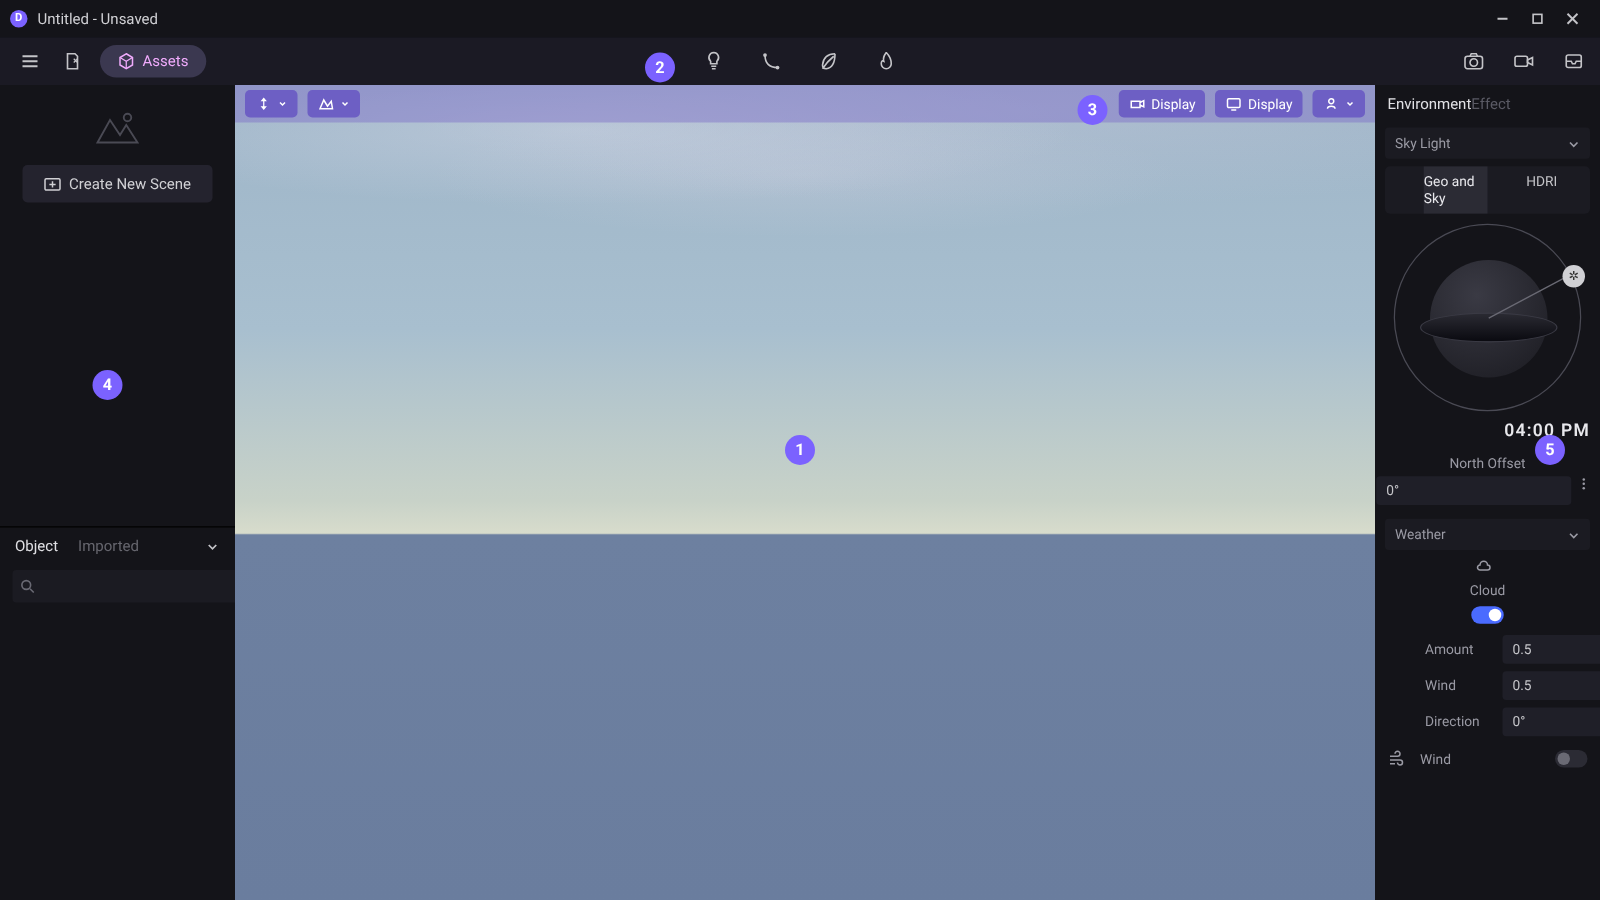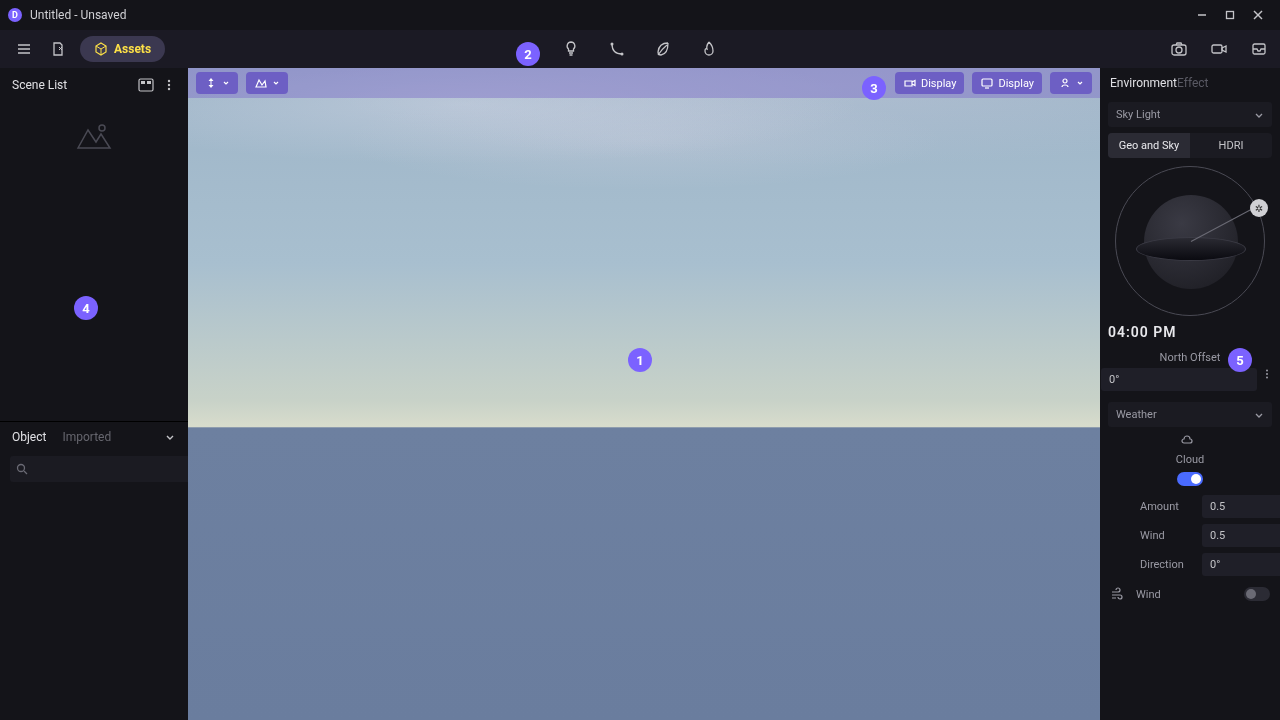--- a/index.html
+++ b/index.html
@@ -9,21 +9,21 @@
 .titlebar { height: 30px; background: #141419; display: flex; align-items: center; padding: 0 8px; }
 .titlebar .logo { width: 14px; height: 14px; background: #7b62ff; border-radius: 50%; display: flex; align-items: center; justify-content: center; font-size: 9px; color: #fff; font-weight: bold; margin-right: 8px; }
 .titlebar .title { color: #d0d0d4; font-size: 12px; }
 .titlebar .spacer { flex: 1; }
 .titlebar .win-btn { width: 28px; height: 28px; display: flex; align-items: center; justify-content: center; color: #c4c4c8; cursor: pointer; }
 
 
 .toolbar { height: 38px; background: #1b1a24; display: flex; align-items: center; padding: 0 12px; }
 .toolbar .hamburger { color: #c4c4c8; cursor: pointer; padding: 4px; }
 .toolbar .file-icon { margin-left: 10px; color: #c4c4c8; cursor: pointer; padding: 4px; }
-.toolbar .assets-btn { margin-left: 10px; background: #3b3850; border-radius: 14px; padding: 6px 14px; display: flex; align-items: flex-end; cursor: pointer; color: #fde047; font-weight: bold; }
+.toolbar .assets-btn { margin-left: 10px; background: #3b3850; border-radius: 14px; padding: 6px 14px; display: flex; align-items: flex-end; cursor: pointer; color: #f0abfc; }
 .toolbar .assets-btn .ico { margin-right: 6px; }
 .toolbar .center-tools { position: absolute; left: 50%; transform: translateX(-50%); display: flex; align-items: center; gap: 28px; }
 .toolbar .center-tools .tool { color: #c4c4c8; cursor: pointer; }
 .toolbar .right-tools { margin-left: auto; display: flex; align-items: center; gap: 22px; }
 .toolbar .right-tools .tool { color: #c4c4c8; cursor: pointer; }
 
 
 .main { display: flex; height: calc(720px - 30px - 38px); }
 
 
@@ -59,31 +59,31 @@
 .right-tabs .tab { font-size: 12px; cursor: pointer; }
 .right-tabs .active { color: #e0e0e4; }
 .right-tabs .inactive { color: #5a5a64; }
 
 .section { padding: 4px 8px; }
 .section-header { background: #1b1b22; padding: 6px 8px; display: flex; align-items: center; border-radius: 3px; }
 .section-header .title { color: #9a9aa4; font-size: 11px; flex: 1; }
 .section-header .chev { color: #9a9aa4; cursor: pointer; }
 
 .seg-control { margin: 6px 0; display: flex; background: #1b1b22; border-radius: 4px; overflow: hidden; }
-.seg-control .seg { flex: 1; padding: 6px 0; text-align: center; font-size: 11px; cursor: pointer; color: #c4c4c8; }
+.seg-control .seg { flex: 1; padding: 6px 0; text-align: left; font-size: 11px; cursor: pointer; color: #c4c4c8; margin-left: 31px; }
 .seg-control .seg.active { background: #2b2b34; color: #e8e8ec; }
 
 .sun-widget { margin: 8px auto; width: 150px; height: 150px; position: relative; }
 .sun-circle { width: 150px; height: 150px; border: 1px solid #4a4a54; border-radius: 50%; position: relative; }
 .sun-sphere { position: absolute; width: 94px; height: 94px; left: 28px; top: 28px; border-radius: 50%; background: radial-gradient(circle at 40% 30%, #3a3a44, #1a1a20); }
 .sun-disc { position: absolute; width: 110px; height: 24px; left: 20px; top: 70px; border-radius: 50%; background: linear-gradient(to bottom, #2a2a32, #0a0a10); border: 1px solid #3a3a44; }
 .sun-line { position: absolute; width: 75px; height: 1px; background: #6a6a74; top: 74px; left: 75px; transform-origin: left center; transform: rotate(-28deg); }
 .sun-dot { position: absolute; width: 18px; height: 18px; border-radius: 50%; background: #d0d0d4; right: -4px; top: 32px; display: flex; align-items: center; justify-content: center; font-size: 10px; color: #333; }
 
-.time-display { text-align: left; color: #e8e8ec; font-size: 14px; font-weight: 600; letter-spacing: 1px; margin: 4px 0 8px; }
+.time-display { text-align: right; color: #e8e8ec; font-size: 14px; font-weight: 600; letter-spacing: 1px; margin: 4px 0 8px; }
 
 .prop-row { display: flex; align-items: center; padding: 3px 0; gap: 6px; }
 .prop-row .label { color: #9a9aa4; font-size: 11px; width: 56px; flex-shrink: 0; margin-left: 32px; }
 .prop-row .label-full { color: #9a9aa4; font-size: 11px; flex: 1; }
 .prop-row .input { flex: 1; background: #1f1f28; border: none; border-radius: 3px; padding: 5px 8px; color: #c4c4c8; font-size: 11px; }
 .prop-row .menu-dots { width: 18px; color: #9a9aa4; cursor: pointer; text-align: center; }
 .prop-row .ico { margin-right: 6px; color: #9a9aa4; }
 
 .toggle { width: 26px; height: 14px; background: #2b2b34; border-radius: 7px; position: relative; cursor: pointer; }
 .toggle::after { content: ''; position: absolute; width: 10px; height: 10px; background: #6a6a74; border-radius: 50%; top: 2px; left: 2px; }
@@ -186,42 +186,35 @@
           <rect x="3" y="4" width="12" height="10" rx="1.5" fill="none" stroke="currentColor" stroke-width="1.3"></rect>
           <path d="M3 9 h4 l1 2 h2 l1 -2 h4" fill="none" stroke="currentColor" stroke-width="1.3"></path>
         </svg>
       </div>
   </div>
 </div>
 
 <div class="main">
 
   <div class="left-panel">
-    <div class="scene-list-header">
-      <div class="title">Scene List</div>
-      <div class="ico">
-          <svg width="16" height="14" viewBox="0 0 16 14">
-            <rect x="1" y="1" width="14" height="12" rx="1.5" fill="none" stroke="currentColor" stroke-width="1.2"></rect>
-            <rect x="3" y="3" width="4" height="3" fill="currentColor"></rect>
-            <rect x="9" y="3" width="4" height="3" fill="currentColor"></rect>
-          </svg>
-        </div>
-      <div class="ico">
-          <svg width="14" height="14" viewBox="0 0 14 14">
-            <circle cx="7" cy="3" r="1.2" fill="currentColor"></circle>
-            <circle cx="7" cy="7" r="1.2" fill="currentColor"></circle>
-            <circle cx="7" cy="11" r="1.2" fill="currentColor"></circle>
-          </svg>
-        </div>
-    </div>
     <div class="scene-placeholder">
       <svg width="40" height="32" viewBox="0 0 40 32">
           <path d="M4 28 L14 10 L22 22 L27 14 L36 28 Z" fill="none" stroke="#4a4a54" stroke-width="1.5"></path>
           <circle cx="28" cy="8" r="3" fill="none" stroke="#4a4a54" stroke-width="1.5"></circle>
         </svg>
+    </div>
+    <div class="create-scene-btn">
+      <span>
+          <svg width="14" height="14" viewBox="0 0 14 14">
+            <rect x="1" y="3" width="12" height="9" rx="1" fill="none" stroke="currentColor" stroke-width="1.2"></rect>
+            <line x1="7" y1="5" x2="7" y2="10" stroke="currentColor" stroke-width="1.2"></line>
+            <line x1="4.5" y1="7.5" x2="9.5" y2="7.5" stroke="currentColor" stroke-width="1.2"></line>
+          </svg>
+        </span>
+      <span>Create New Scene</span>
     </div>
 
     <div style="flex:1"></div>
 
     <div class="object-header">
       <div class="tab">Object</div>
       <div class="tab inactive">Imported</div>
       <div class="chev">
           <svg width="12" height="12" viewBox="0 0 12 12">
             <path d="M3 5 L6 8 L9 5" fill="none" stroke="currentColor" stroke-width="1.4"></path>

